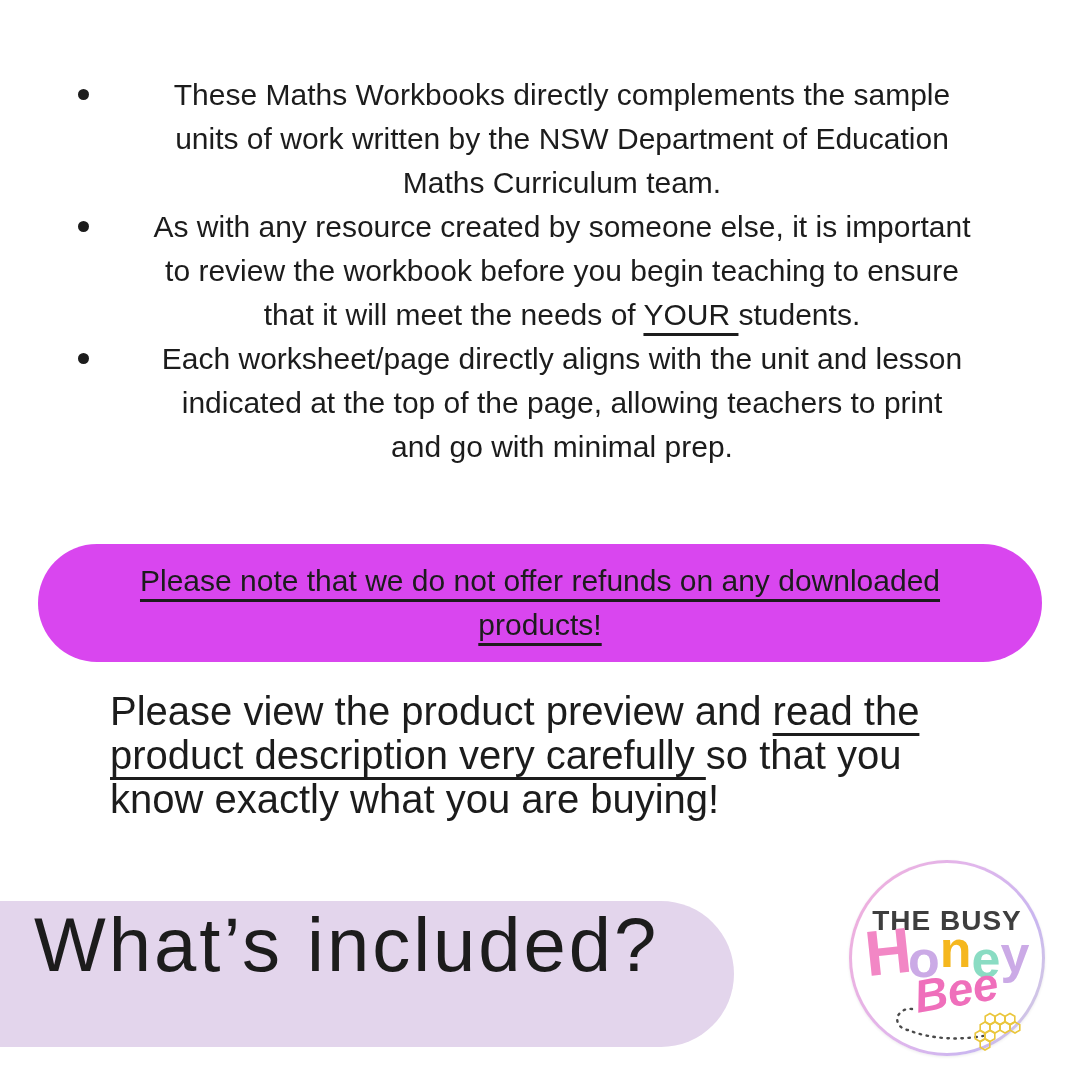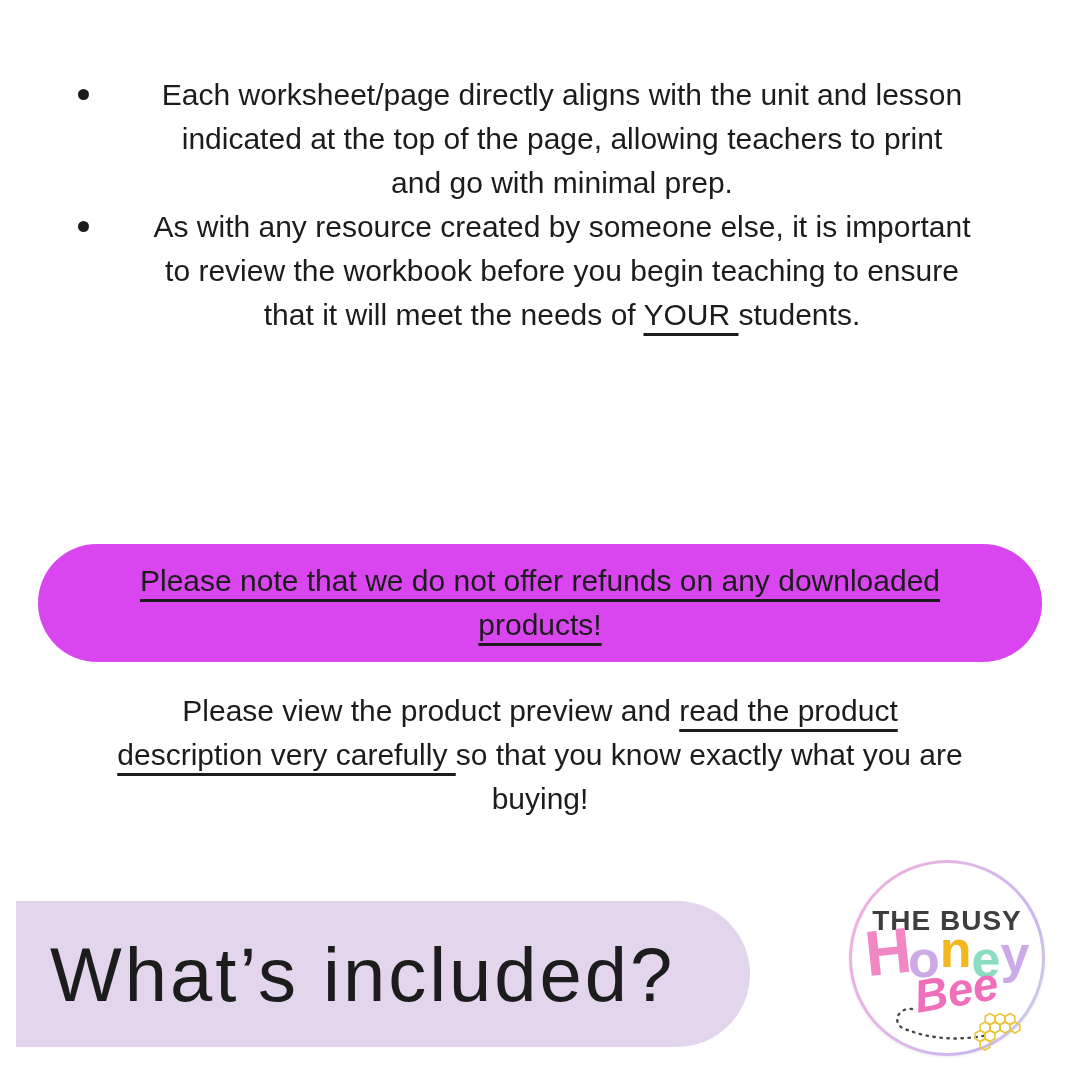--- a/index.html
+++ b/index.html
@@ -21,26 +21,26 @@
     text-underline-offset:8px;
     text-decoration-skip-ink:none;
   }
   
   .refund-pill{
     position:absolute;left:38px;top:544px;width:1004px;height:118px;border-radius:59px;
     display:flex;align-items:center;justify-content:center;box-sizing:border-box;padding:0 60px;
   }
   .refund-text{max-width:880px;text-align:center;font-size:30px;line-height:44px;}
   
-  .preview{position:absolute;left:110px;top:689px;width:860px;text-align:center;font-size:30px;line-height:44px;}
+  .preview{position:absolute;left:110px;top:689px;width:860px;font-size:40px;line-height:44px;}
   
   .included-banner{
     position:absolute;left:0;top:901px;width:734px;height:146px;
     border-radius:0 78px 78px 0;
-    display:flex;align-items:center;box-sizing:border-box;padding-left:34px;margin-left:16px;
+    display:flex;box-sizing:border-box;padding-left:34px;
   }
   .included-heading{font-size:76px;letter-spacing:3px;white-space:nowrap;}
   
   .logo{
     position:absolute;left:849px;top:860px;width:190px;height:190px;border-radius:50%;
     border:3px solid transparent;
     background:linear-gradient(#ffffff,#ffffff) padding-box,
                linear-gradient(115deg,#f2aeda 0%,#e0b6ec 45%,#c9b6f0 75%,#d8d4dc 100%) border-box;
     box-shadow:0 1px 3px rgba(0,0,0,0.08);
   }
@@ -57,25 +57,29 @@
   .comb-svg{position:absolute;left:118px;top:148px;}
 </style>
 </head>
 <body>
 
 <div class="canvas">
 
   <ul class="bullets">
     <li>
       <span class="dot"></span>
-      <div class="bt w812"><span>Each worksheet/page directly aligns with the unit and lesson indicated at the top of the page, allowing teachers to print and go with minimal prep.</span><span class="u"></span><span></span></div>
+      <div class="bt w800"><span>These Maths Workbooks directly complements the sample units of work written by the NSW Department of Education Maths Curriculum team.</span><span class="u"></span><span></span></div>
     </li>
     <li>
       <span class="dot"></span>
       <div class="bt w835"><span>As with any resource created by someone else, it is important to review the workbook before you begin teaching to ensure that it will meet the needs of </span><span class="u">YOUR </span><span>students.</span></div>
+    </li>
+    <li>
+      <span class="dot"></span>
+      <div class="bt w812"><span>Each worksheet/page directly aligns with the unit and lesson indicated at the top of the page, allowing teachers to print and go with minimal prep.</span><span class="u"></span><span></span></div>
     </li>
   </ul>
 
   <div class="refund-pill" style="background-color: #d946ef;">
     <div class="refund-text"><span class="u">Please note that we do not offer refunds on any downloaded products!</span></div>
   </div>
 
   <div class="preview"><span>Please view the product preview and </span><span class="u">read the product description very carefully </span><span>so that you know exactly what you are buying!</span></div>
 
   <div class="included-banner" style="background-color: rgb(227, 213, 236);">

